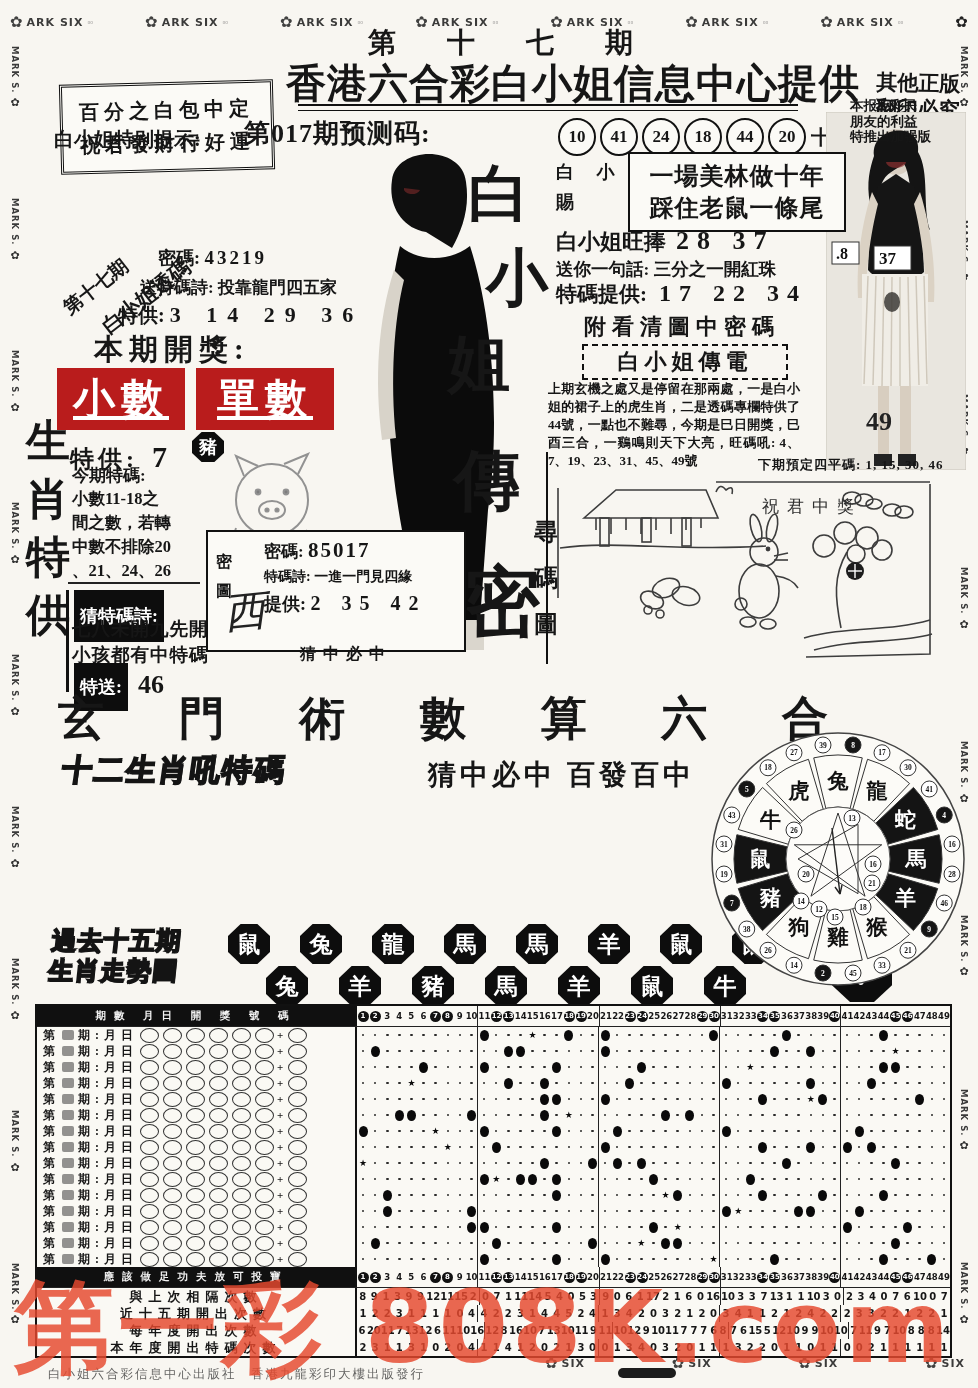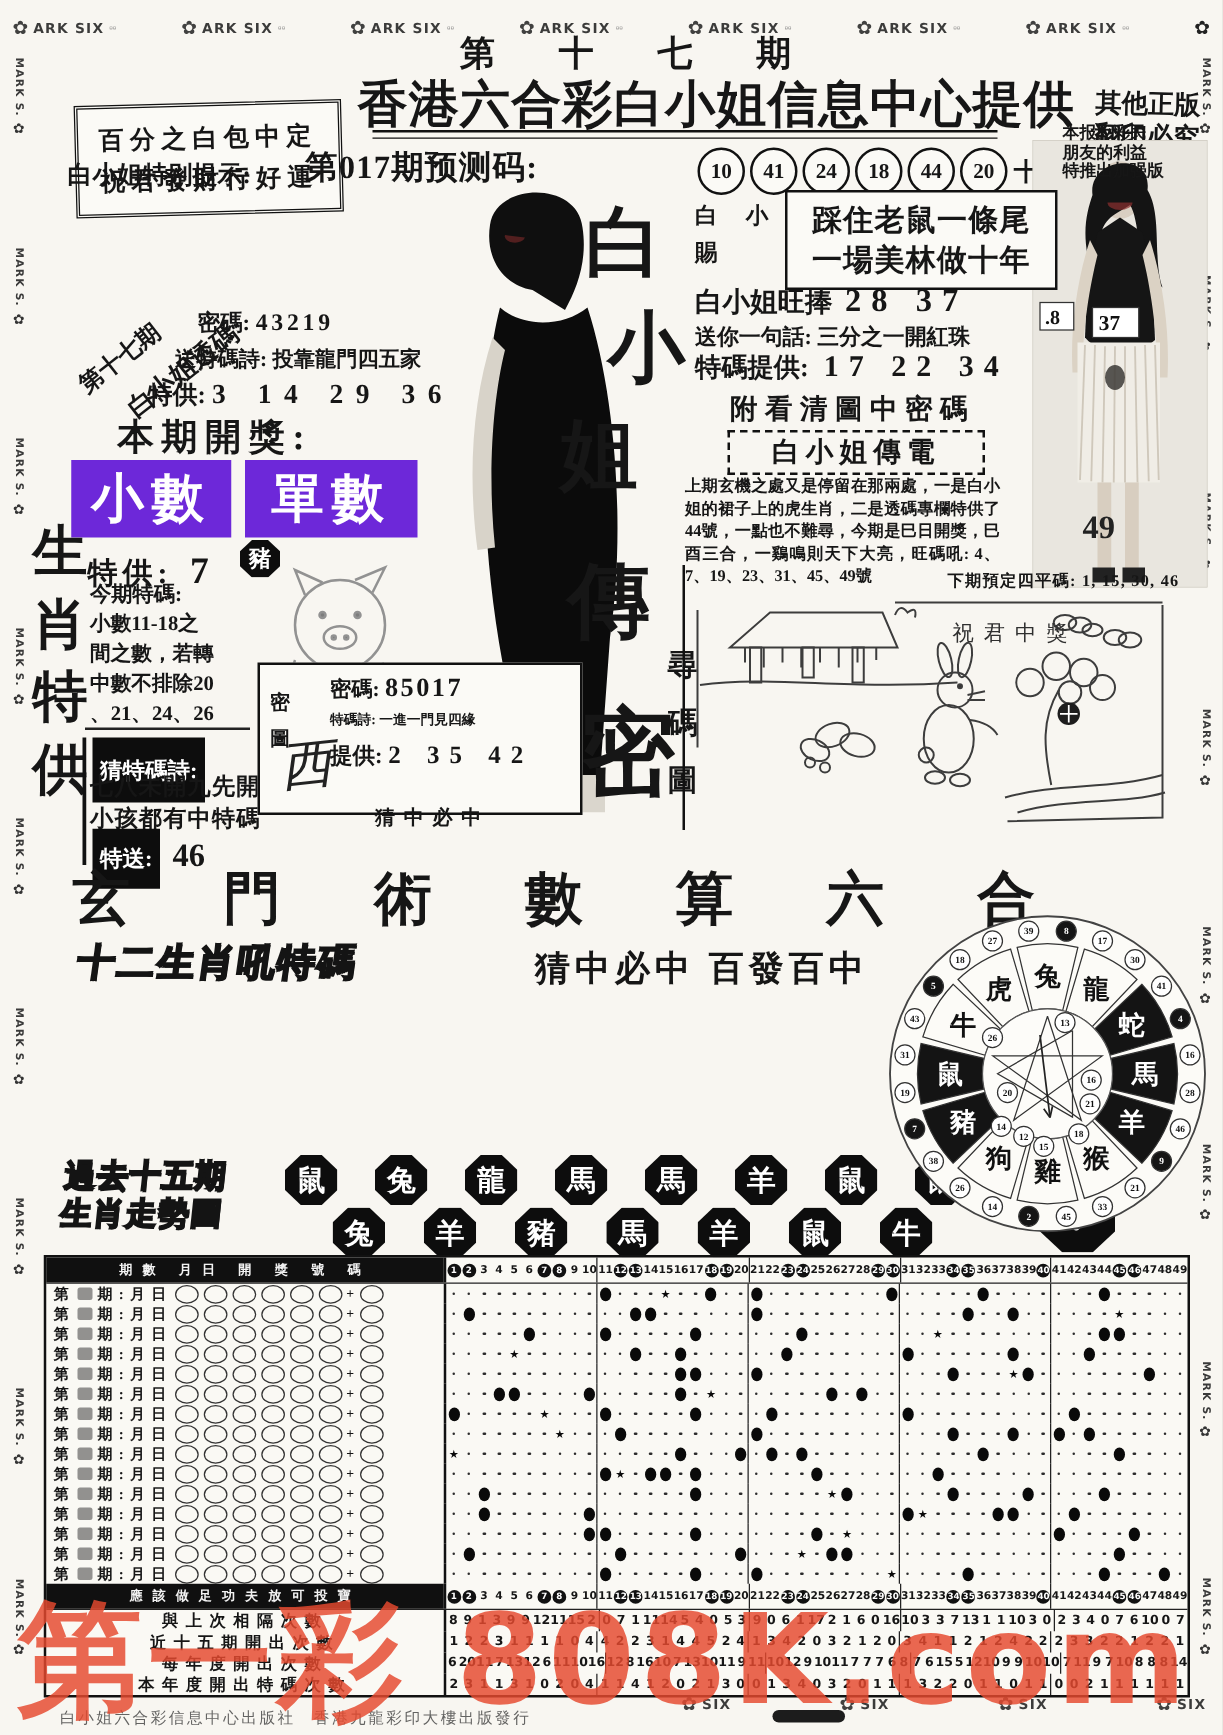--- a/index.html
+++ b/index.html
@@ -43,22 +43,22 @@
   
   .rot{transform:rotate(-38deg);transform-origin:left top;font-weight:800;white-space:nowrap;}
   #rot1{left:58px;top:300px;font-size:19px;}
   #rot2{left:96px;top:318px;font-size:21px;}
   #mima-line{left:158px;top:246px;font-size:18px;font-weight:700;}
   #mima-line b{font-size:19px;letter-spacing:3px;}
   #poem-line{left:140px;top:276px;font-size:17px;font-weight:700;}
   #tg-line{left:118px;top:302px;font-size:20px;font-weight:700;}
   #tg-line b{font-size:22px;letter-spacing:10px;}
   #kaijiang{left:94px;top:330px;font-size:29px;font-weight:900;letter-spacing:6px;}
-  .numbox{background:#6d28d9;color:#fff;display:flex;align-items:center;justify-content:center;
-          font-weight:900;letter-spacing:6px;font-family:"DejaVu Sans",sans-serif;}
+  .numbox{background:#b91c1c;color:#fff;display:flex;align-items:center;justify-content:center;
+          font-weight:900;letter-spacing:6px;font-family:"DejaVu Sans",sans-serif;text-decoration:underline;}
   #box1{left:57px;top:368px;width:128px;height:62px;font-size:42px;}
   #box2{left:196px;top:368px;width:138px;height:62px;font-size:42px;}
   #tg2-line{left:70px;top:440px;font-size:24px;font-weight:700;letter-spacing:4px;}
   #tg2-line b{font-size:30px;margin-left:14px;}
   .octo{clip-path:polygon(30% 0,70% 0,100% 30%,100% 70%,70% 100%,30% 100%,0 70%,0 30%);
         background:#0d0d0d;color:#fff;display:flex;align-items:center;justify-content:center;font-weight:900;}
   #pig-badge{left:192px;top:432px;width:32px;height:30px;font-size:18px;}
   #pig-sketch{left:206px;top:448px;}
   #sx-vert{left:26px;top:420px;width:46px;display:flex;flex-direction:column;gap:14px;font-size:44px;font-weight:900;line-height:1;}
   #jinqi{left:72px;top:464px;font-size:17px;font-weight:800;}
@@ -79,21 +79,21 @@
   #v1{left:468px;top:152px;} #v2{left:486px;top:236px;} #v3{left:448px;top:322px;}
   #v4{left:454px;top:436px;font-size:66px;} #v5{left:464px;top:552px;font-size:76px;}
   #xunmatu{left:534px;top:516px;width:28px;display:flex;flex-direction:column;gap:14px;font-size:24px;font-weight:800;}
   #vline-mid{left:546px;top:452px;width:2px;height:212px;background:#111;}
 
   
   #mitu-box{left:206px;top:530px;width:256px;height:118px;border:2.5px solid #111;background:#fbfaf6;}
   #mitu-label{left:216px;top:552px;width:20px;font-size:16px;font-weight:800;display:flex;flex-direction:column;gap:8px;}
   #mitu-glyph{left:224px;top:584px;font-size:42px;font-style:italic;font-weight:400;transform:rotate(-6deg);color:#222;}
   #mitu-mima{left:264px;top:538px;font-size:17px;font-weight:800;} #mitu-mima b{font-size:21px;letter-spacing:2px;}
-  #mitu-shi{left:264px;top:568px;font-size:11px;font-weight:800;}
+  #mitu-shi{left:264px;top:568px;font-size:14px;font-weight:800;}
   #mitu-tigong{left:264px;top:592px;font-size:18px;font-weight:800;} #mitu-tigong b{font-size:20px;letter-spacing:8px;}
   #mitu-win{left:300px;top:620px;font-size:16px;font-weight:700;letter-spacing:7px;margin-top:24px;}
 
   
   #sender1{left:556px;top:160px;font-size:18px;font-weight:700;letter-spacing:9px;}
   #sender2{left:556px;top:190px;font-size:18px;font-weight:700;letter-spacing:30px;}
   #slogan-box{left:628px;top:152px;width:214px;height:76px;border:2.5px solid #111;display:flex;flex-direction:column;
      justify-content:center;align-items:center;background:#fbfaf6;}
   #slogan-box .sline{font-size:24px;font-weight:900;letter-spacing:1px;}
   #wp-line{left:556px;top:226px;font-size:22px;font-weight:800;} #wp-line b{font-size:26px;margin-left:10px;letter-spacing:8px;}
@@ -424,22 +424,22 @@
     <span>特碼詩:</span> <span>一進一門見四緣</span>
   </div>
   <div class="abs" id="mitu-tigong">
     <span>提供:</span> <b>2  35  42</b>
   </div>
   <div class="abs" id="mitu-win">猜中必中</div>
 
   <div class="abs" id="sender1">白 小 姐</div>
   <div class="abs" id="sender2">賜 贈</div>
   <div class="abs" id="slogan-box">
+    <div class="sline">一場美林做十年</div>
     <div class="sline">踩住老鼠一條尾</div>
-    <div class="sline">一場美林做十年</div>
   </div>
   <div class="abs" id="wp-line">
     <span>白小姐旺捧</span><b>28  37</b>
   </div>
   <div class="abs" id="ju-line">送你一句話: 三分之一開紅珠</div>
   <div class="abs" id="tm-line">
     <span>特碼提供:</span><b>17  22  34</b>
   </div>
   <div class="abs" id="fk-line">附看清圖中密碼</div>
   <div class="abs" id="cd-box">白小姐傳電</div>

